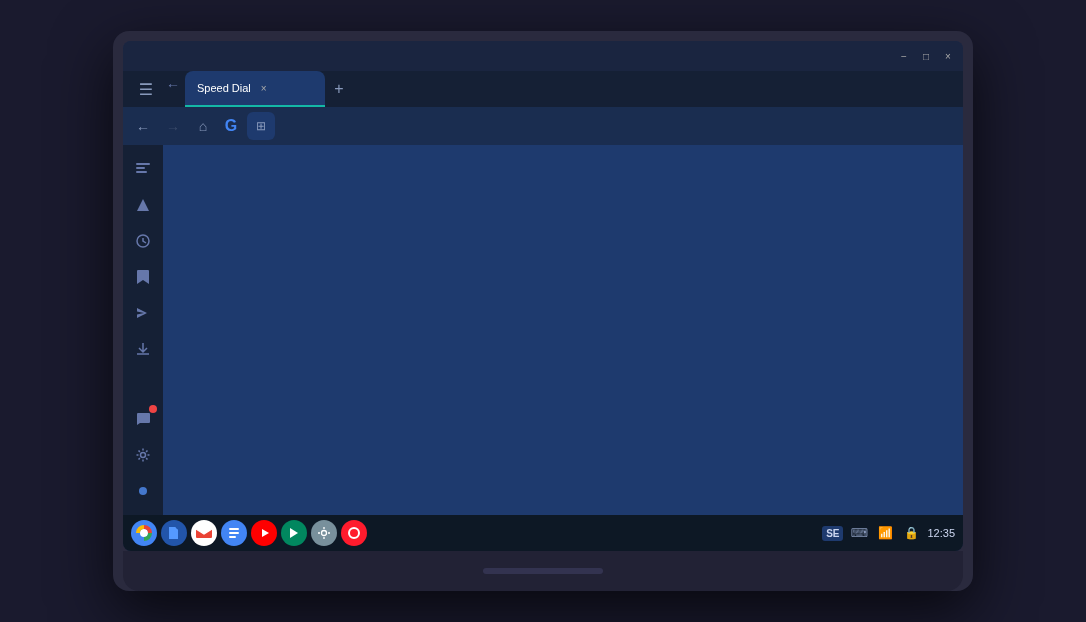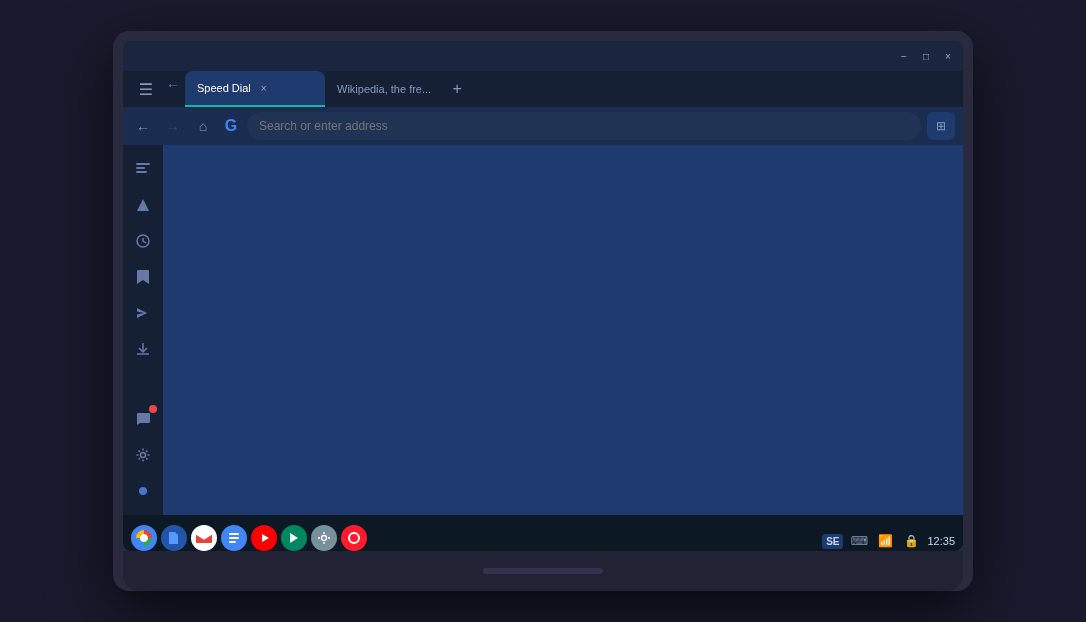--- a/index.html
+++ b/index.html
@@ -253,21 +253,21 @@
       background: #1e3a6e;
       position: relative;
       overflow: hidden;
     }
 
     
     .taskbar {
       height: 36px;
       background: #0d1825;
       display: flex;
-      align-items: flex-end;
+      align-items: center;
       padding: 0 8px;
       gap: 4px;
       flex-shrink: 0;
     }
 
     .taskbar-icon {
       width: 26px;
       height: 26px;
       border-radius: 50%;
       display: flex;
@@ -333,34 +333,28 @@
 
     <div class="tab-bar">
       <div class="menu-icon">☰</div>
 
       <div class="nav-btn" style="color:#6677aa;">←</div>
 
       <div class="tab-active">
         <span>Speed Dial</span>
         <span class="tab-close">×</span>
       </div>
-      <div class="tab-inactive">
-        <span>Wikipedia, the fre...</span>
-      </div>
       <div class="tab-add">+</div>
     </div>
 
     <div class="browser-chrome">
       <div class="nav-btn">←</div>
       <div class="nav-btn" style="color:#3a4a6a;">→</div>
       <div class="nav-btn">⌂</div>
       <div class="google-icon" style="color:#4285f4;font-weight:900;font-size:16px;">G</div>
-      <div class="address-bar">
-        <input class="address-input" type="text" placeholder="Search or enter address" style="">
-      </div>
       <div class="extensions-btn">⊞</div>
     </div>
 
     <div class="main-content">
 
       <div class="sidebar">
         <div class="sidebar-item">
           <svg width="16" height="16" viewBox="0 0 16 16" fill="#6677aa">
               <rect x="1" y="2" width="14" height="2" rx="1"></rect>
               <rect x="1" y="6" width="9" height="2" rx="1"></rect>

